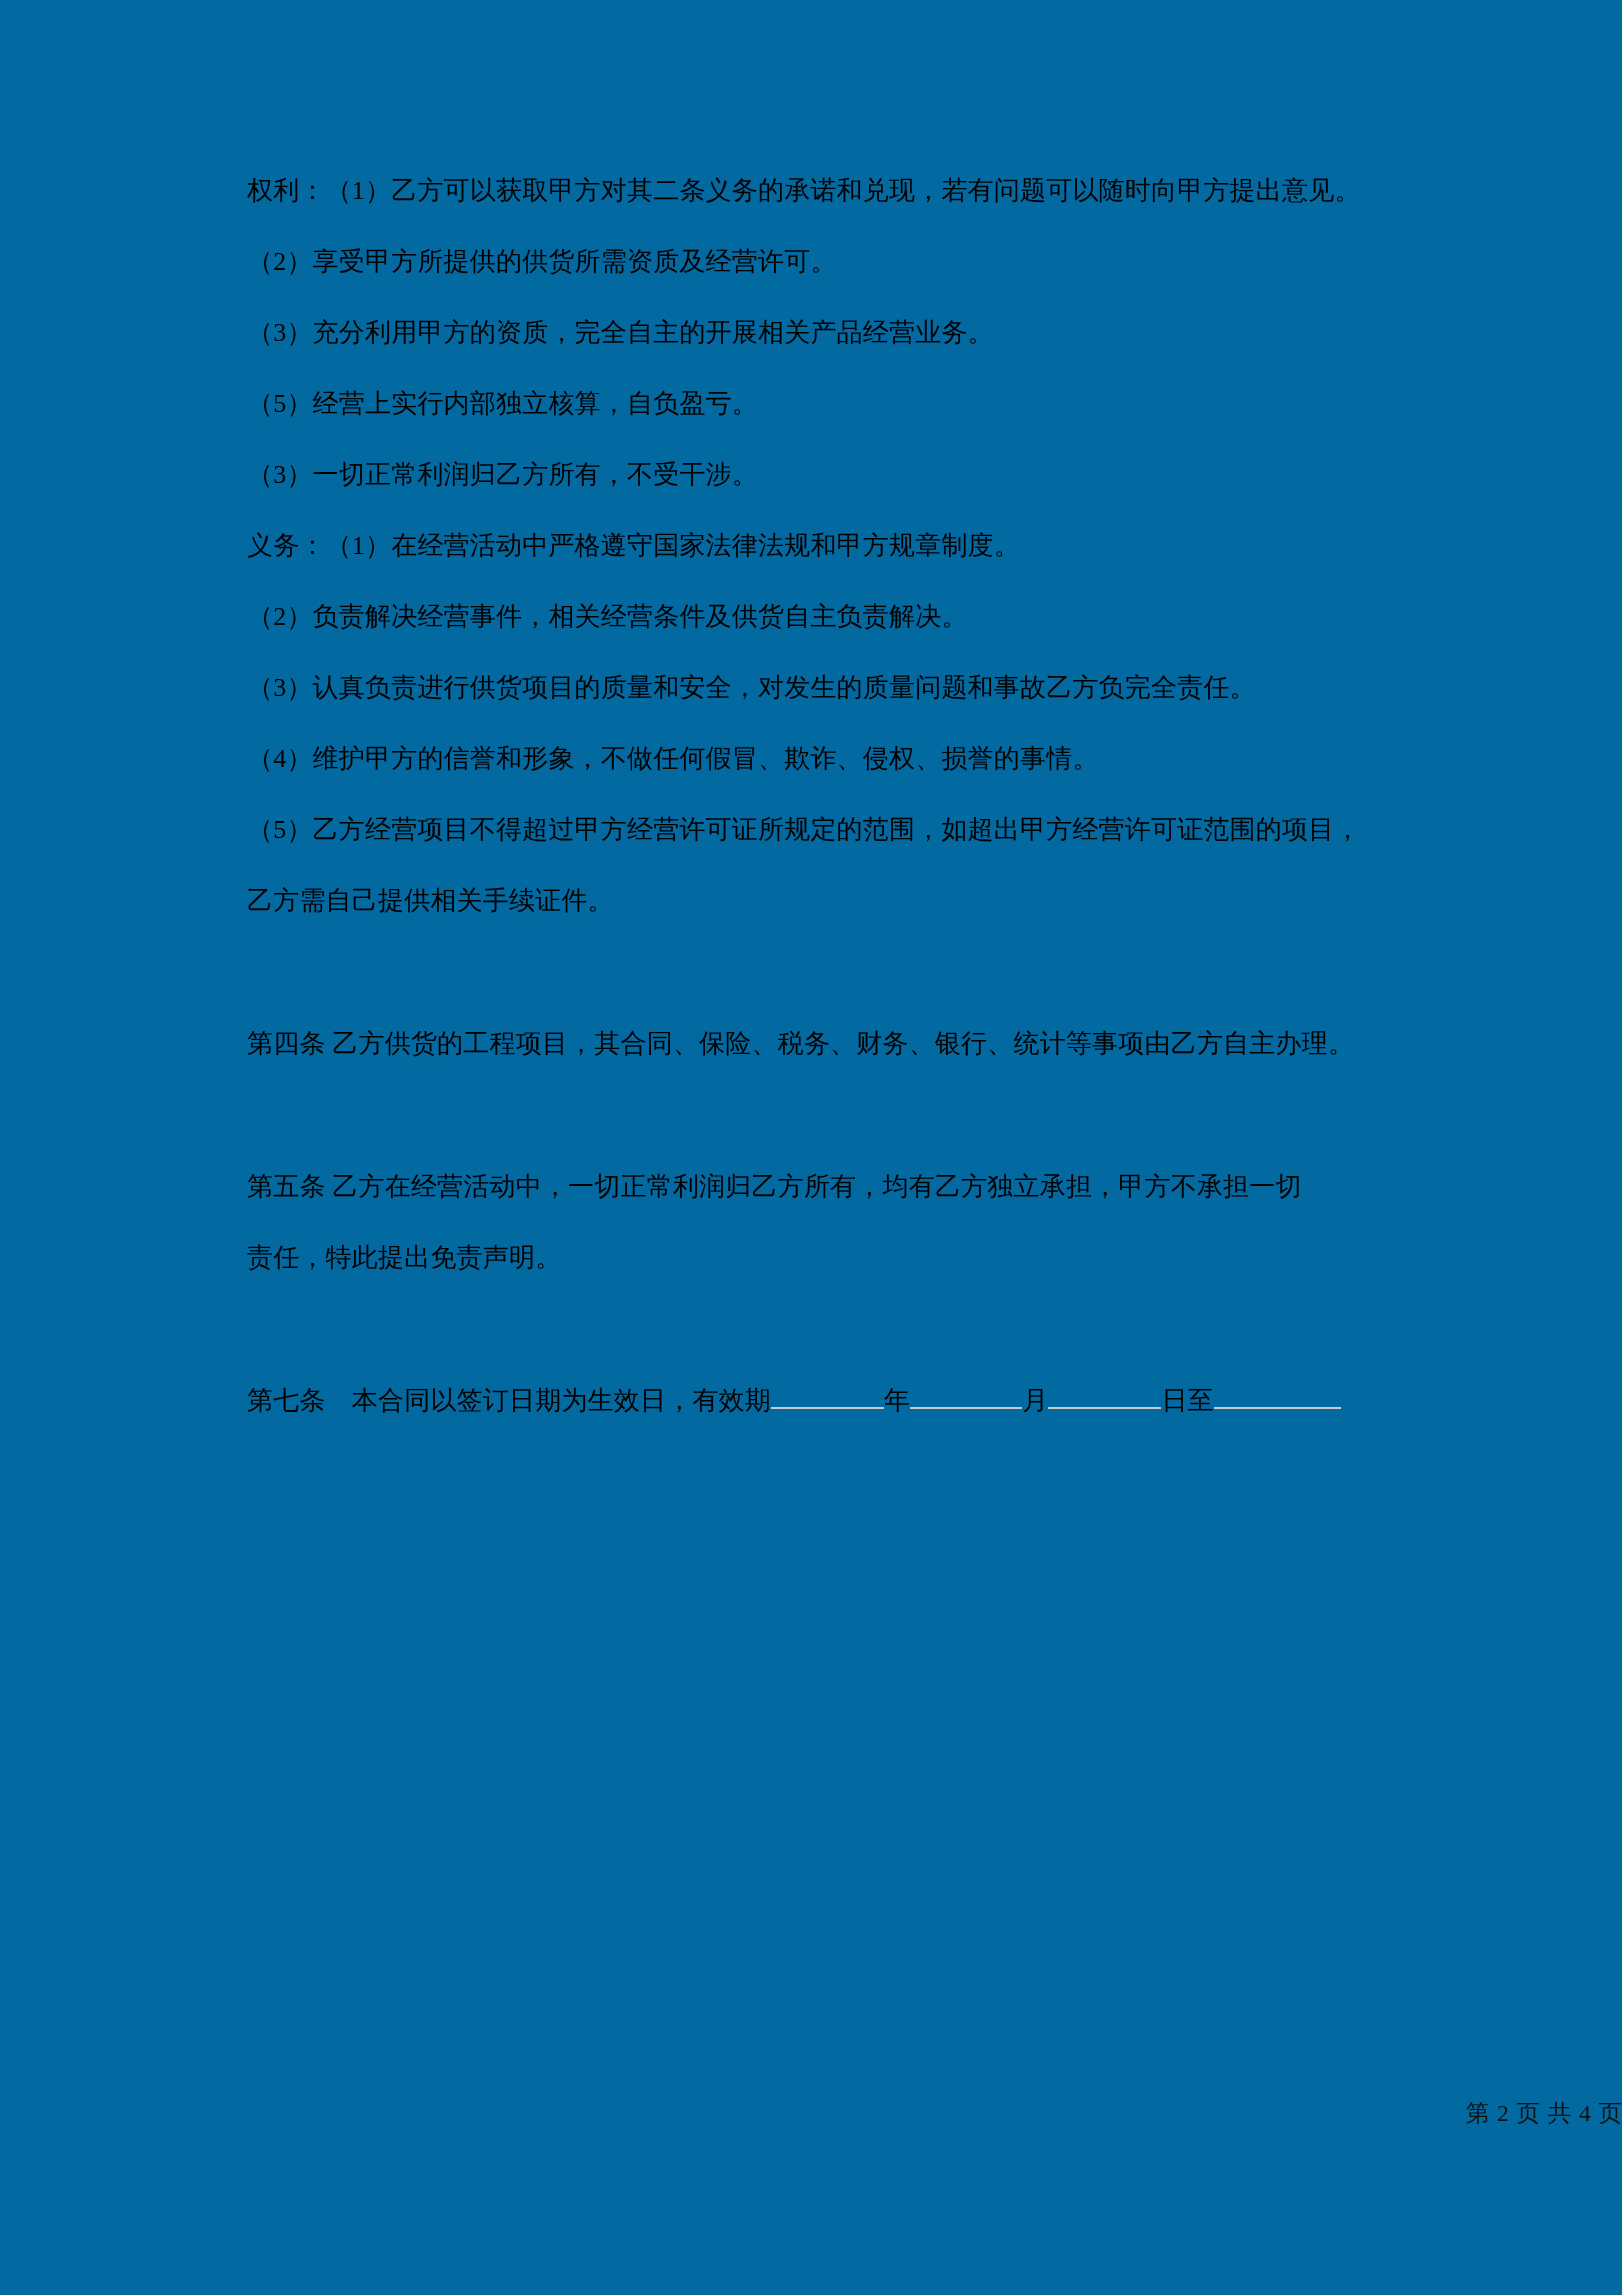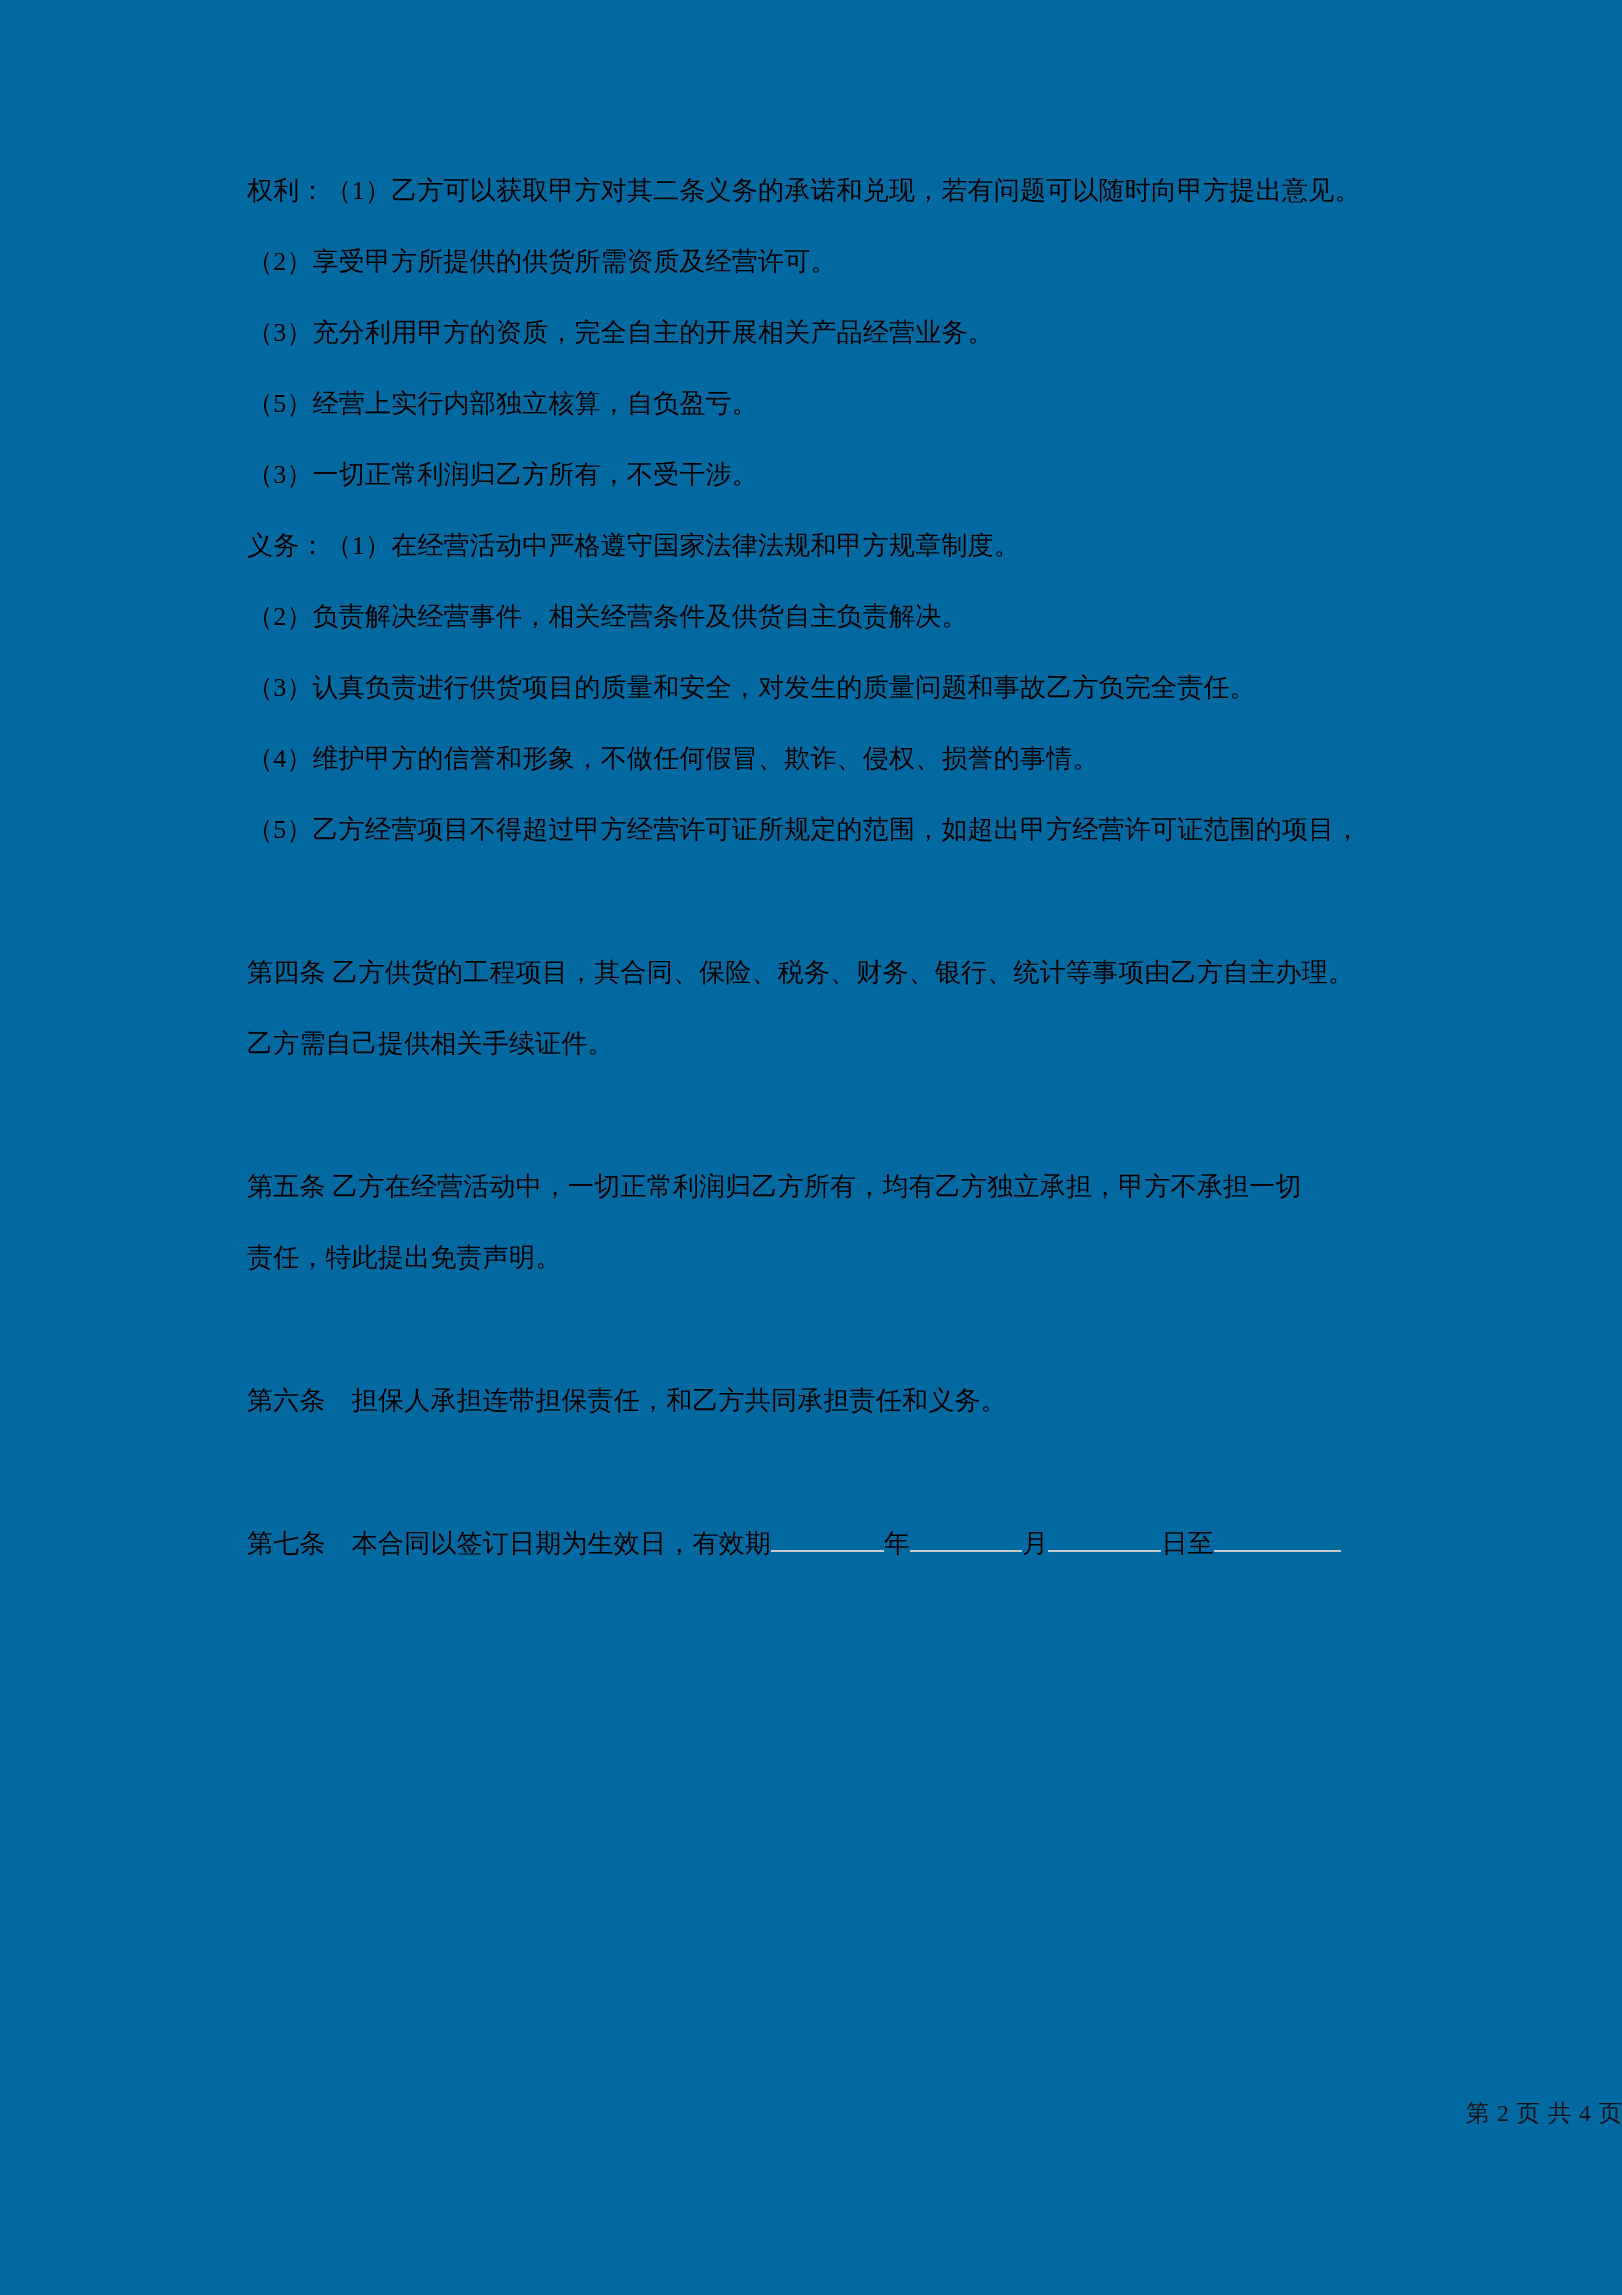--- a/index.html
+++ b/index.html
@@ -60,22 +60,21 @@
       <div class="doc-line"><span>权利：（1）乙方可以获取甲方对其二条义务的承诺和兑现，若有问题可以随时向甲方提出意见。</span></div>
       <div class="doc-line"><span>（2）享受甲方所提供的供货所需资质及经营许可。</span></div>
       <div class="doc-line"><span>（3）充分利用甲方的资质，完全自主的开展相关产品经营业务。</span></div>
       <div class="doc-line"><span>（5）经营上实行内部独立核算，自负盈亏。</span></div>
       <div class="doc-line"><span>（3）一切正常利润归乙方所有，不受干涉。</span></div>
       <div class="doc-line"><span>义务：（1）在经营活动中严格遵守国家法律法规和甲方规章制度。</span></div>
       <div class="doc-line"><span>（2）负责解决经营事件，相关经营条件及供货自主负责解决。</span></div>
       <div class="doc-line"><span>（3）认真负责进行供货项目的质量和安全，对发生的质量问题和事故乙方负完全责任。</span></div>
       <div class="doc-line"><span>（4）维护甲方的信誉和形象，不做任何假冒、欺诈、侵权、损誉的事情。</span></div>
       <div class="doc-line"><span>（5）乙方经营项目不得超过甲方经营许可证所规定的范围，如超出甲方经营许可证范围的项目，</span></div>
+      <div class="doc-line"><span>乙方需自己提供相关手续证件。</span></div>
       <div class="doc-line para-gap"><span>第四条 乙方供货的工程项目，其合同、保险、税务、财务、银行、统计等事项由乙方自主办理。</span></div>
-      <div class="doc-line"><span>乙方需自己提供相关手续证件。</span></div>
       <div class="doc-line para-gap"><span>第五条 乙方在经营活动中，一切正常利润归乙方所有，均有乙方独立承担，甲方不承担一切</span></div>
       <div class="doc-line"><span>责任，特此提出免责声明。</span></div>
-      <div class="doc-line para-gap"><span>第六条　担保人承担连带担保责任，和乙方共同承担责任和义务。</span></div>
       <div class="doc-line para-gap"><span>第七条　本合同以签订日期为生效日，有效期</span><span class="blank-underline" style="width: 113px; border-bottom-color: rgb(201, 201, 201);"></span><span>年</span><span class="blank-underline" style="width: 112px; border-bottom-color: rgb(201, 201, 201);"></span><span>月</span><span class="blank-underline" style="width: 113px; border-bottom-color: rgb(201, 201, 201);"></span><span>日至</span><span class="blank-underline" style="width: 127px; border-bottom-color: rgb(201, 201, 201);"></span></div>
     </div>
   <div class="page-footer">第 2 页 共 4 页</div>
 </div>
 
 
 </body></html>

